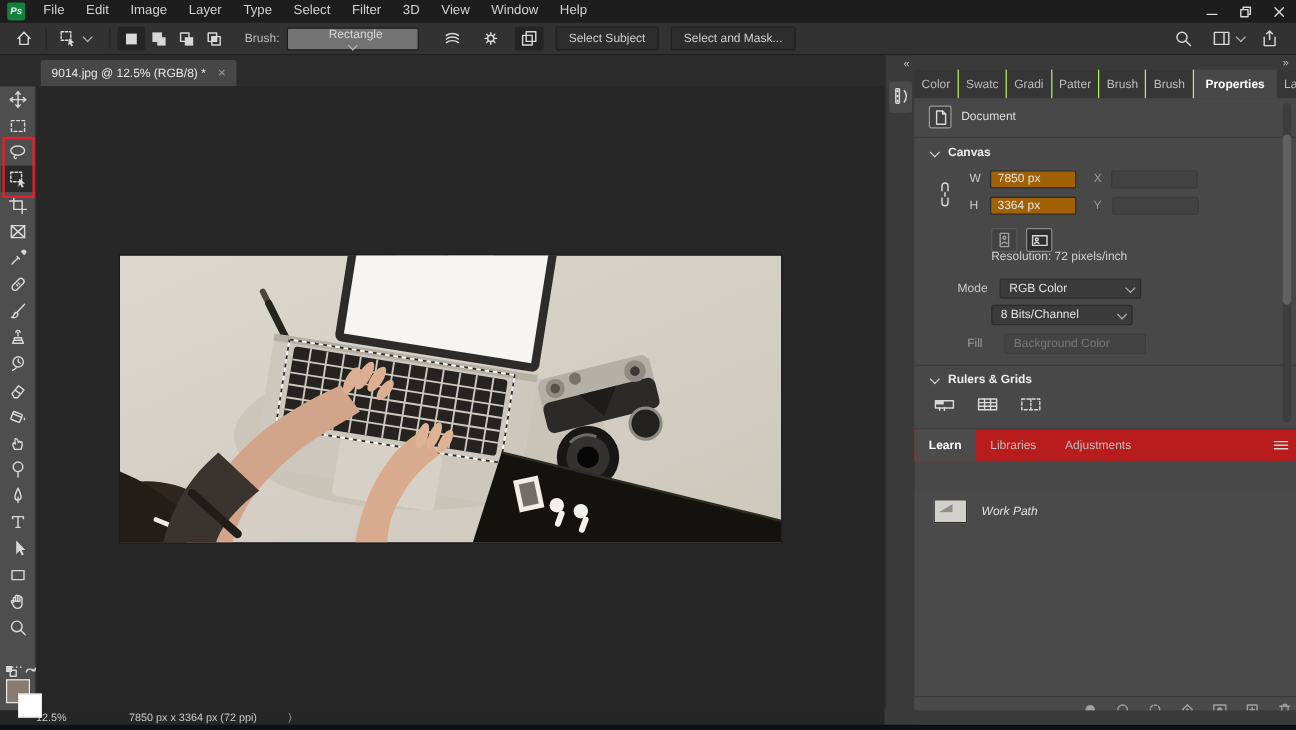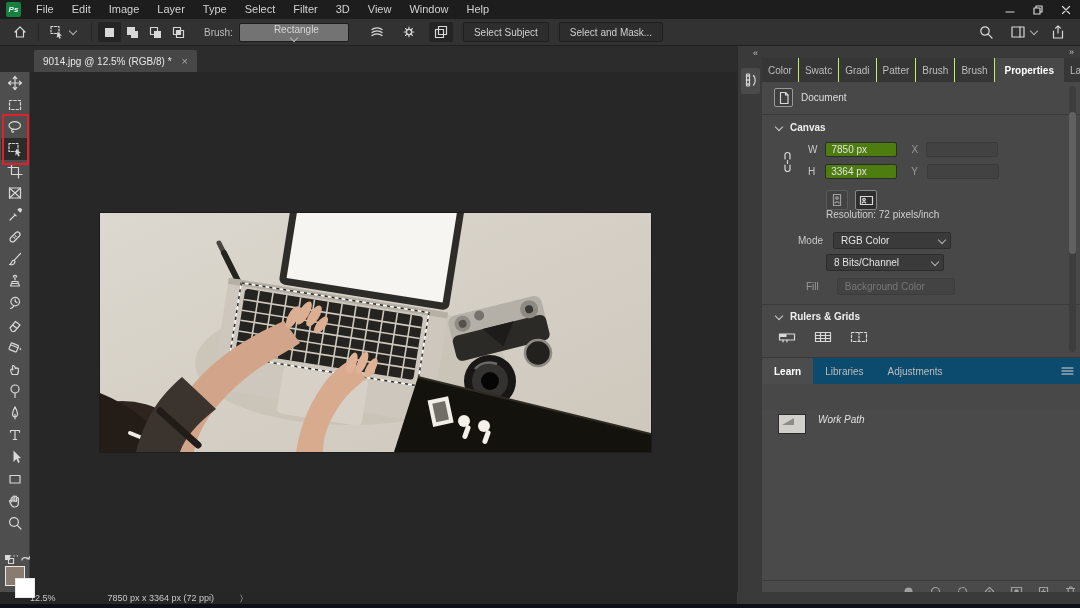--- a/index.html
+++ b/index.html
@@ -67,37 +67,37 @@
   .ptab.active{background:#484848;color:#ffffff;font-weight:bold;border-right:none;padding:0 10px;}
   .pmenu{margin-left:auto;display:flex;align-items:center;padding-right:6px;}
 
   .pbody{left:0;top:36px;width:318px;height:276px;background:#484848;}
   .prow{position:absolute;display:flex;align-items:center;color:#c9c9c9;}
   .doc-chip{display:flex;align-items:center;gap:8px;color:#dddddd;}
   .doc-chip .box{width:17px;height:17px;border:1px solid #9a9a9a;border-radius:2px;display:flex;align-items:center;justify-content:center;background:#3f3f3f;}
   .divider{position:absolute;left:0;width:318px;height:1px;background:#3a3a3a;}
   .sect-head{position:absolute;display:flex;align-items:center;gap:8px;color:#eeeeee;font-weight:bold;}
   .sect-chev{width:5px;height:5px;border-right:1.3px solid #cfcfcf;border-bottom:1.3px solid #cfcfcf;transform:rotate(45deg);margin-bottom:2px;}
-  .field{background:#4d7c0f;border:1px solid #2c2c2c;border-radius:2px;height:15px;display:flex;align-items:center;padding:0 5px;color:#e2e2e2;box-sizing:border-box;}
+  .field{background:#a16207;border:1px solid #2c2c2c;border-radius:2px;height:15px;display:flex;align-items:center;padding:0 5px;color:#e2e2e2;box-sizing:border-box;}
   .field.disabled{color:#777;background:#424242;border-color:#3a3a3a;}
   .pselect{background:#3a3a3a;border:1px solid #2c2c2c;border-radius:2px;height:17px;display:flex;align-items:center;padding:0 0 0 7px;color:#e2e2e2;box-sizing:border-box;justify-content:space-between;}
   .pselect.disabled{color:#787878;background:#434343;border-color:#3c3c3c;}
   .orient-btn{width:20px;height:18px;border:1px solid #5a5a5a;border-radius:2px;display:flex;align-items:center;justify-content:center;background:#424242;}
   .orient-btn.active{background:#2f2f2f;border-color:#8a8a8a;}
   .scrollbar{position:absolute;right:4px;top:4px;width:7px;height:266px;background:#3d3d3d;border-radius:4px;}
   .scrollthumb{position:absolute;left:0;top:26px;width:7px;height:142px;background:#616161;border-radius:4px;}
 
-  .learnrow{left:0;top:312px;width:318px;height:26px;background:#0c4a6e;display:flex;align-items:stretch;color:#bdbdbd;}
+  .learnrow{left:0;top:312px;width:318px;height:26px;background:#b91c1c;display:flex;align-items:stretch;color:#bdbdbd;}
   .pathsrow{left:0;top:338px;width:318px;height:26px;background:#363636;display:flex;align-items:stretch;color:#bdbdbd;}
   .ttab{display:flex;align-items:center;padding:0 12px;white-space:nowrap;}
   .ttab.active{background:#4c4c4c;color:#ffffff;font-weight:bold;border-radius:2px 2px 0 0;}
   .ttab.raised{background:#414141;border-radius:2px 2px 0 0;margin-right:2px;}
 
   .pathsbody{left:0;top:364px;width:318px;height:194px;background:#4a4a4a;}
-  .workpath{position:absolute;left:0;top:4px;width:318px;height:24px;display:flex;gap:12px;padding-left:16px;box-sizing:border-box;}
+  .workpath{position:absolute;left:0;top:4px;width:318px;height:24px;display:flex;align-items:center;gap:12px;padding-left:16px;box-sizing:border-box;}
   .wp-thumb{width:26px;height:18px;background:#d2d0cb;border:1px solid #2b2b2b;position:relative;}
   .wp-thumb:before{content:"";position:absolute;left:3px;top:3px;width:12px;height:7px;background:#8e8c86;clip-path:polygon(0 100%,100% 0,100% 100%);}
   .wp-label{color:#e0e0e0;font-style:italic;}
   .pathicons{position:absolute;left:0;top:170px;width:318px;height:22px;display:flex;align-items:center;gap:14px;padding-left:140px;box-sizing:border-box;border-top:1px solid #3a3a3a;}
 
   
   .statusbar{left:0;top:592px;width:737px;height:12px;background:#262626;display:flex;align-items:center;font-size:9px;color:#c9c9c9;}
   .statusbar .zoomv{margin-left:30px;}
   .statusbar .docv{margin-left:52px;}
   .statusbar .exp{margin-left:26px;color:#9a9a9a;}

